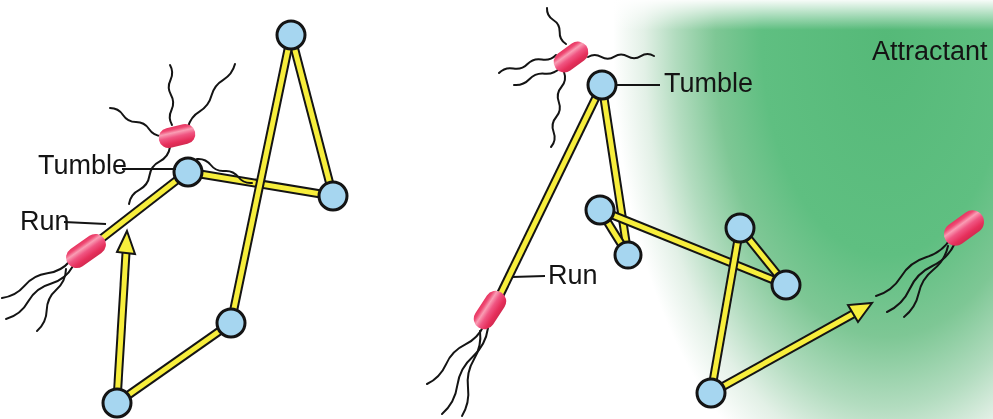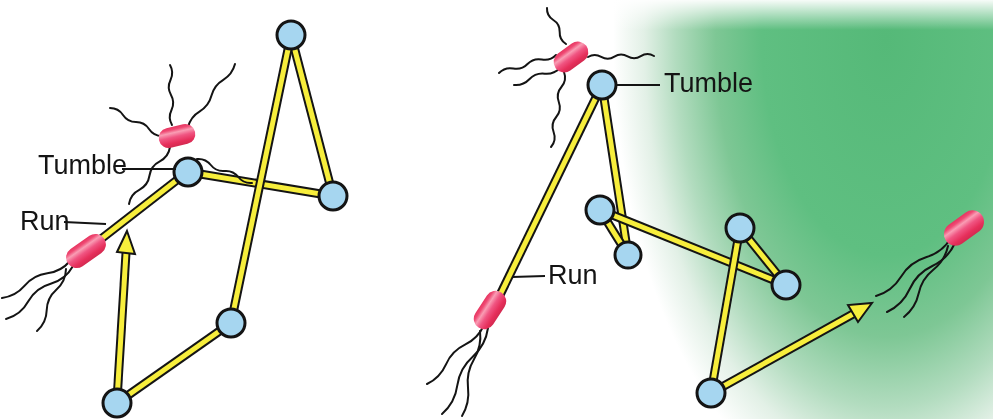--- a/index.html
+++ b/index.html
@@ -150,13 +150,14 @@
 
       <line class="leader" x1="616" y1="85" x2="660" y2="85"></line>
       <line class="leader" x1="512" y1="277" x2="545" y2="276"></line>
     </g>
   </svg>
 
   <div class="label" style="left:38px;top:152px;">Tumble</div>
   <div class="label" style="left:20px;top:208px;">Run</div>
   <div class="label" style="left:664px;top:70px;">Tumble</div>
   <div class="label" style="left:548px;top:262px;">Run</div>
+  <div class="label" style="left:872px;top:38px;">Attractant</div>
 </div>
 
 </body></html>

